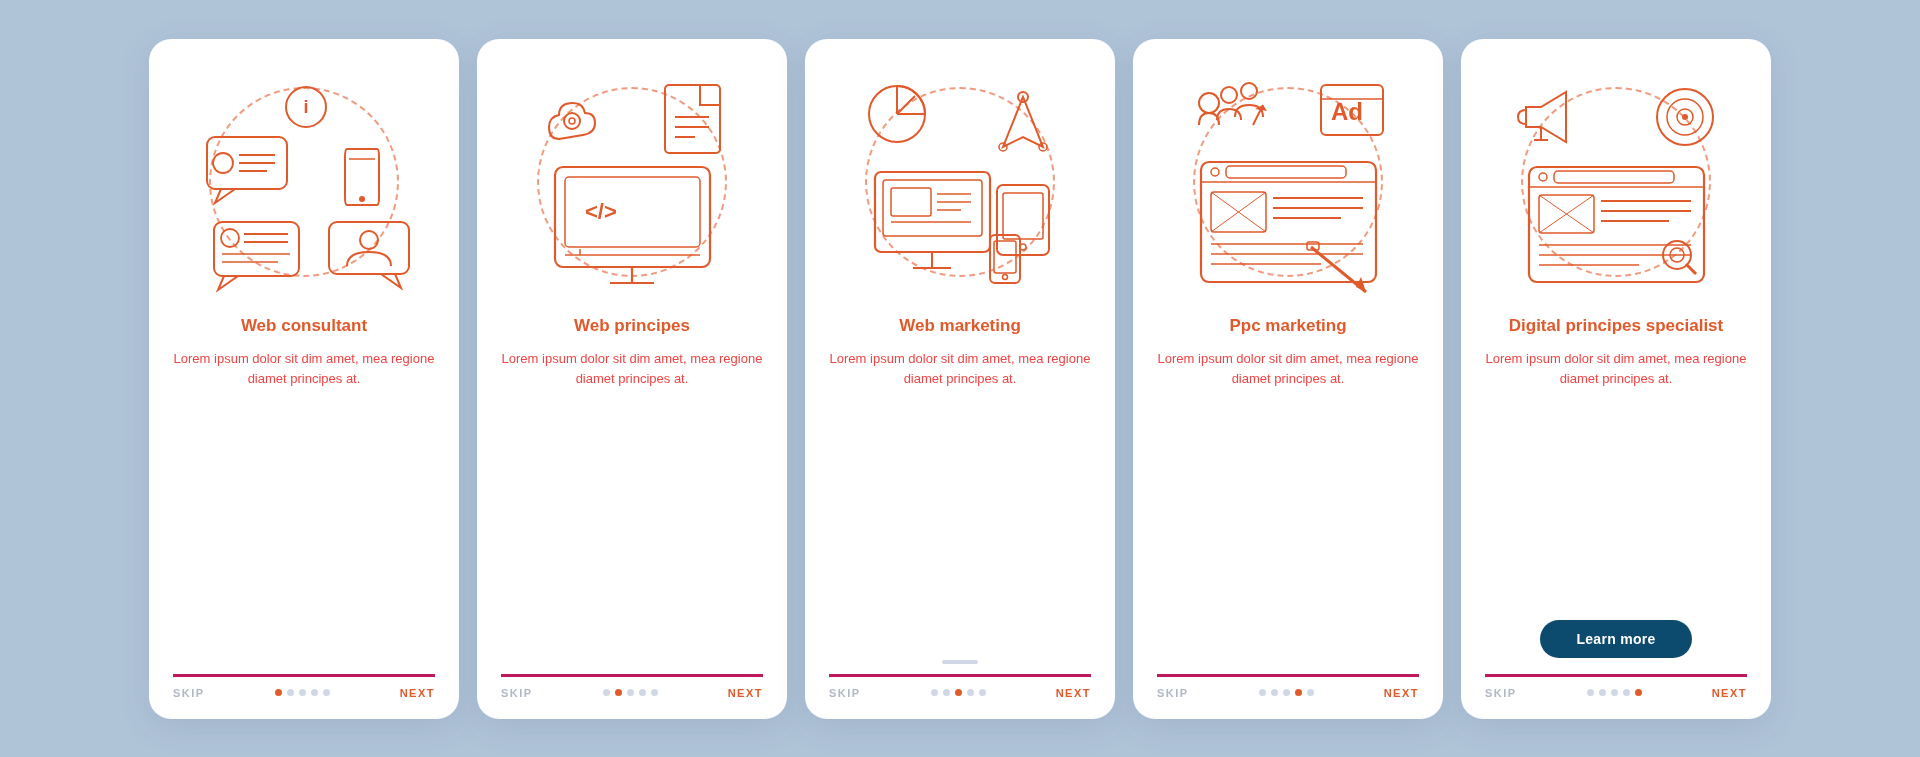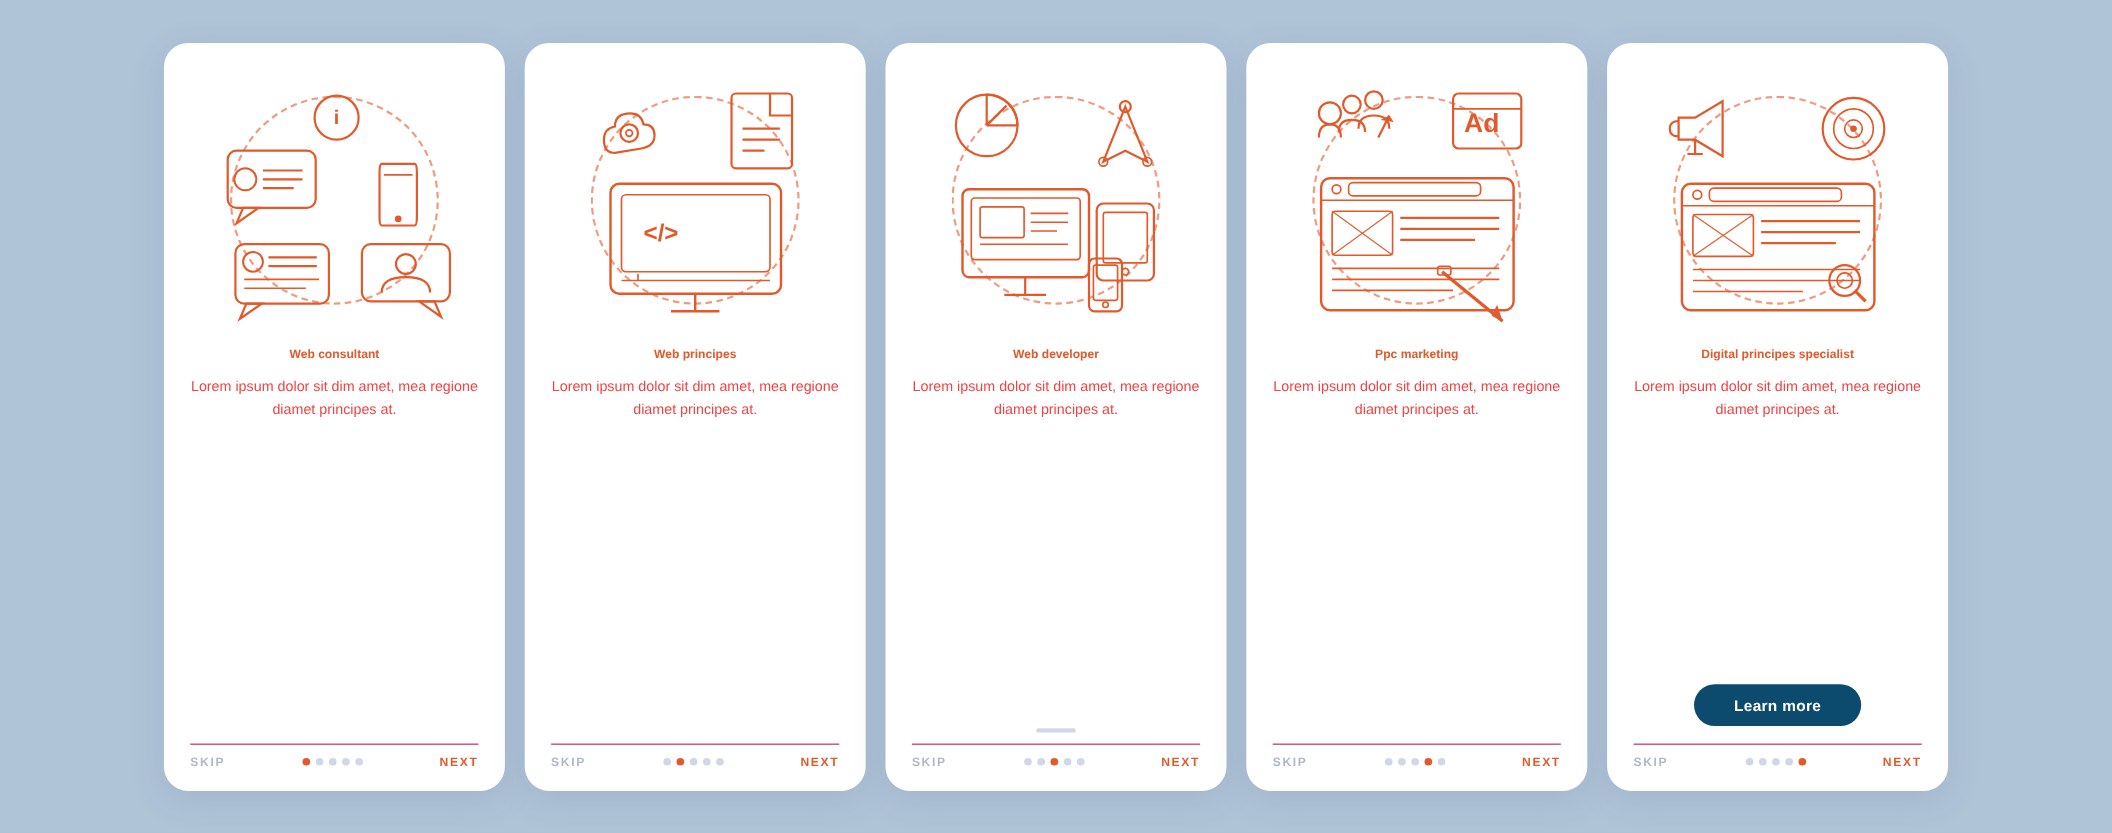--- a/index.html
+++ b/index.html
@@ -54,21 +54,21 @@
       opacity: 0.7;
     }
     
     .svg-wrap {
       position: relative;
       z-index: 2;
       width: 100%;
       height: 100%;
     }
     .card-title {
-      font-size: 11px;
+      font-size: 17px;
       font-weight: 600;
       color: #e05a2b;
       text-align: center;
       margin-bottom: 12px;
       line-height: 1.3;
     }
     .card-desc {
       font-size: 13px;
       color: #ef4444;
       text-align: center;
@@ -88,21 +88,21 @@
       margin-bottom: 16px;
       letter-spacing: 0.3px;
     }
     .card-footer {
       display: flex;
       align-items: center;
       justify-content: space-between;
       width: 100%;
       margin-top: auto;
       padding-top: 10px;
-      border-top: 1px solid #be185d;
+      border-top: 3px solid #be185d;
       gap: 24px;
     }
     .footer-nav {
       font-size: 11px;
       font-weight: 700;
       color: #b0b8c8;
       letter-spacing: 1.5px;
       cursor: pointer;
     }
     .dots {
@@ -284,21 +284,21 @@
           </g>
 
           <g transform="translate(145,168)">
             <rect x="0" y="0" width="30" height="48" rx="5" fill="none" stroke="#e05a2b" stroke-width="2"></rect>
             <rect x="4" y="6" width="22" height="32" rx="2" fill="none" stroke="#e05a2b" stroke-width="1.5"></rect>
             <circle cx="15" cy="42" r="2.5" fill="none" stroke="#e05a2b" stroke-width="1.5"></circle>
           </g>
         </svg>
       </div>
     </div>
-    <div class="card-title">Web developer</div>
+    <div class="card-title">Web marketing</div>
     <div class="card-desc">Lorem ipsum dolor sit dim amet, mea regione diamet principes at.</div>
     <div class="scroll-indicator"></div>
     <div class="card-footer">
       <span class="footer-nav">SKIP</span>
       <div class="dots">
         <div class="dot"></div>
         <div class="dot"></div>
         <div class="dot active"></div>
         <div class="dot"></div>
         <div class="dot"></div>

